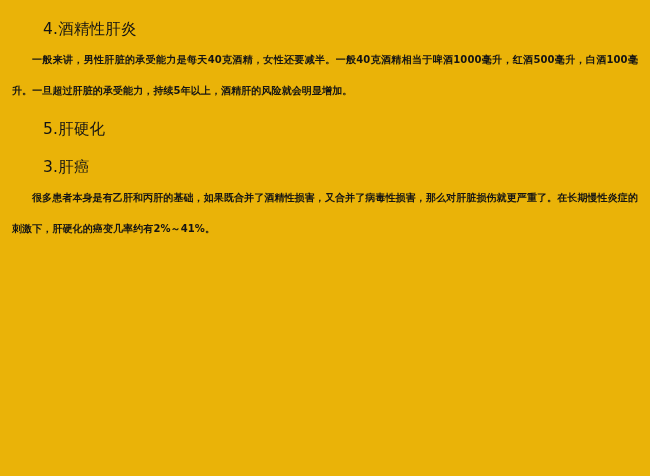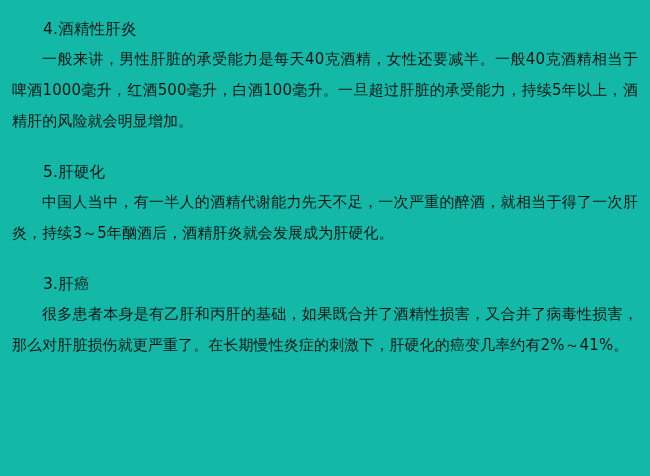--- a/index.html
+++ b/index.html
@@ -12,60 +12,60 @@
     background: #ffffff;
     font-family: "DejaVu Sans", sans-serif;
     color: #1a1a1a;
     overflow: hidden;
   }
   .page {
     width: 650px;
     height: 476px;
     box-sizing: border-box;
     padding: 14px 12px 10px 12px;
-    background: #14b8a6;
+    background: #eab308;
   }
   .section {
     margin: 0;
   }
   .section + .section {
-    margin-top: 20px;
+    margin-top: 8px;
   }
   .heading {
     font-size: 15.5px;
     line-height: 30px;
     text-indent: 2em;
     margin: 0;
     letter-spacing: 0.2px;
     color: #141414;
   }
   .body-text {
-    font-size: 15px;
+    font-size: 10px;
     line-height: 31px;
     text-indent: 2em;
     margin: 0;
     text-align: justify;
     text-justify: inter-ideograph;
     letter-spacing: 0.1px;
     color: #141414;
+    font-weight: bold;
   }
 </style>
 </head>
 <body>
 
 <div class="page">
 
   <div class="section">
     <p class="heading">4.酒精性肝炎</p>
     <p class="body-text">一般来讲，男性肝脏的承受能力是每天40克酒精，女性还要减半。一般40克酒精相当于啤酒1000毫升，红酒500毫升，白酒100毫升。一旦超过肝脏的承受能力，持续5年以上，酒精肝的风险就会明显增加。</p>
   </div>
 
   <div class="section">
     <p class="heading">5.肝硬化</p>
-    <p class="body-text">中国人当中，有一半人的酒精代谢能力先天不足，一次严重的醉酒，就相当于得了一次肝炎，持续3～5年酗酒后，酒精肝炎就会发展成为肝硬化。</p>
   </div>
 
   <div class="section">
     <p class="heading">3.肝癌</p>
     <p class="body-text">很多患者本身是有乙肝和丙肝的基础，如果既合并了酒精性损害，又合并了病毒性损害，那么对肝脏损伤就更严重了。在长期慢性炎症的刺激下，肝硬化的癌变几率约有2%～41%。</p>
   </div>
 
 </div>
 
 </body></html>

